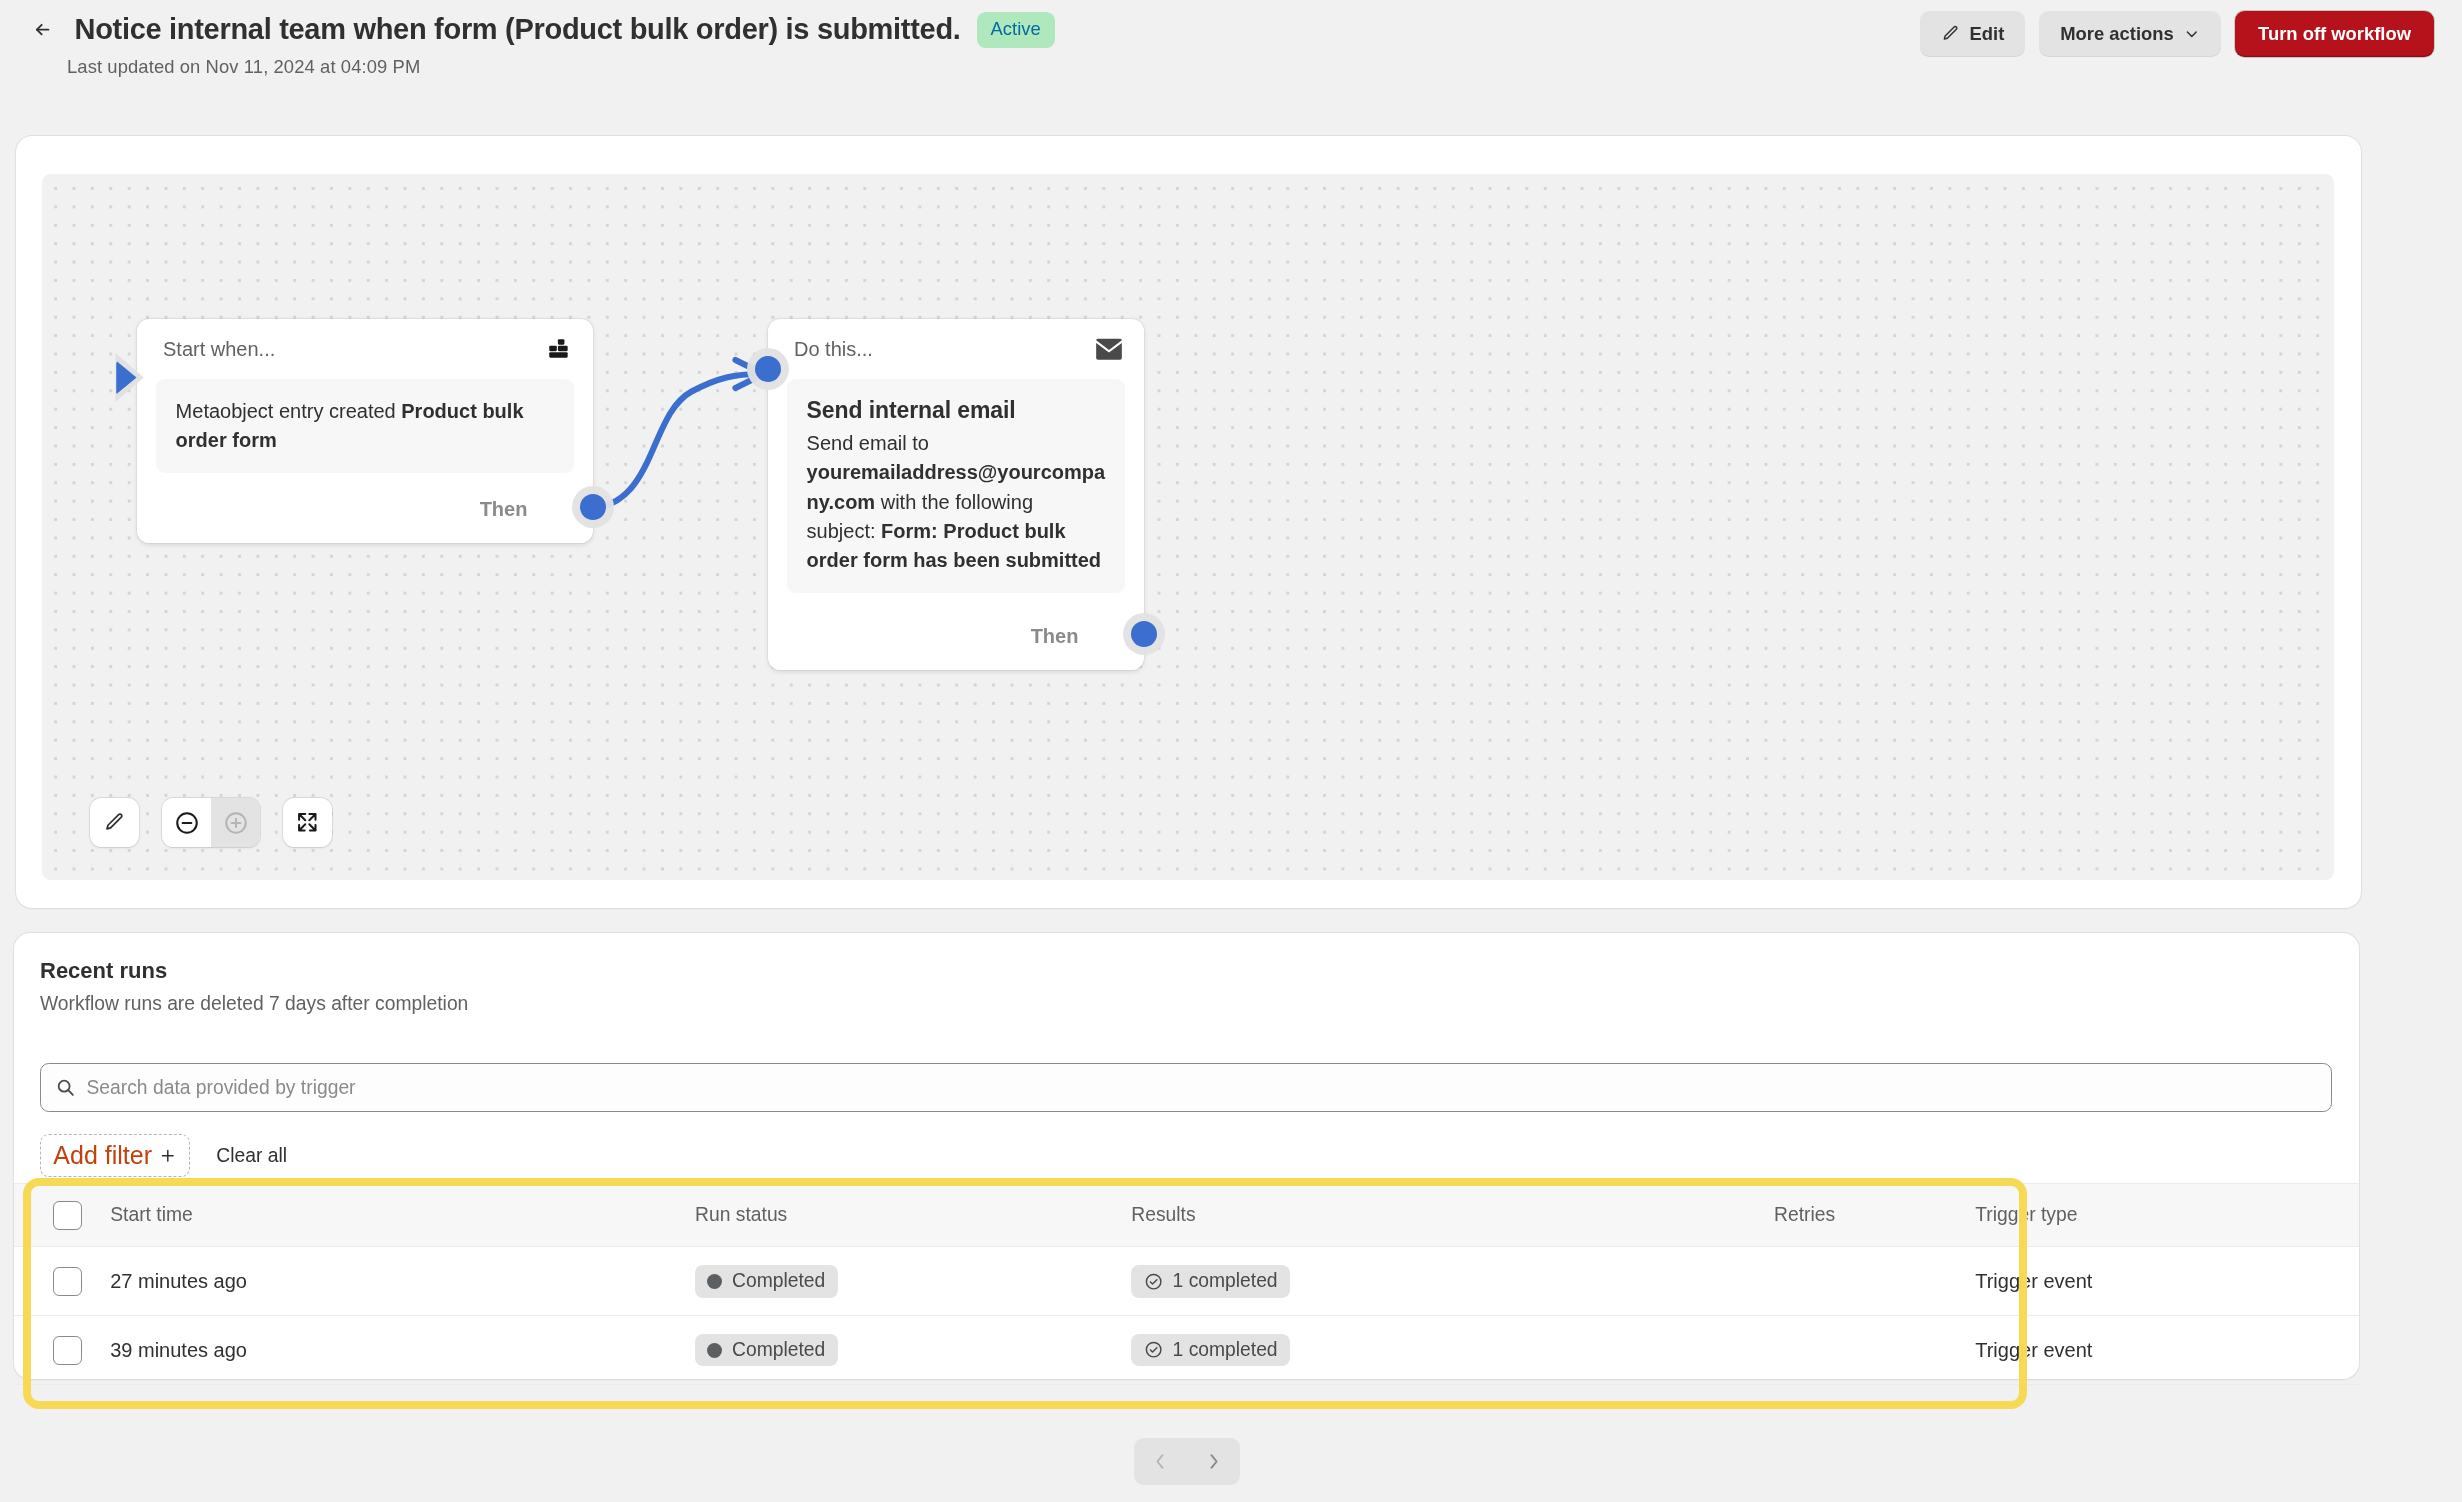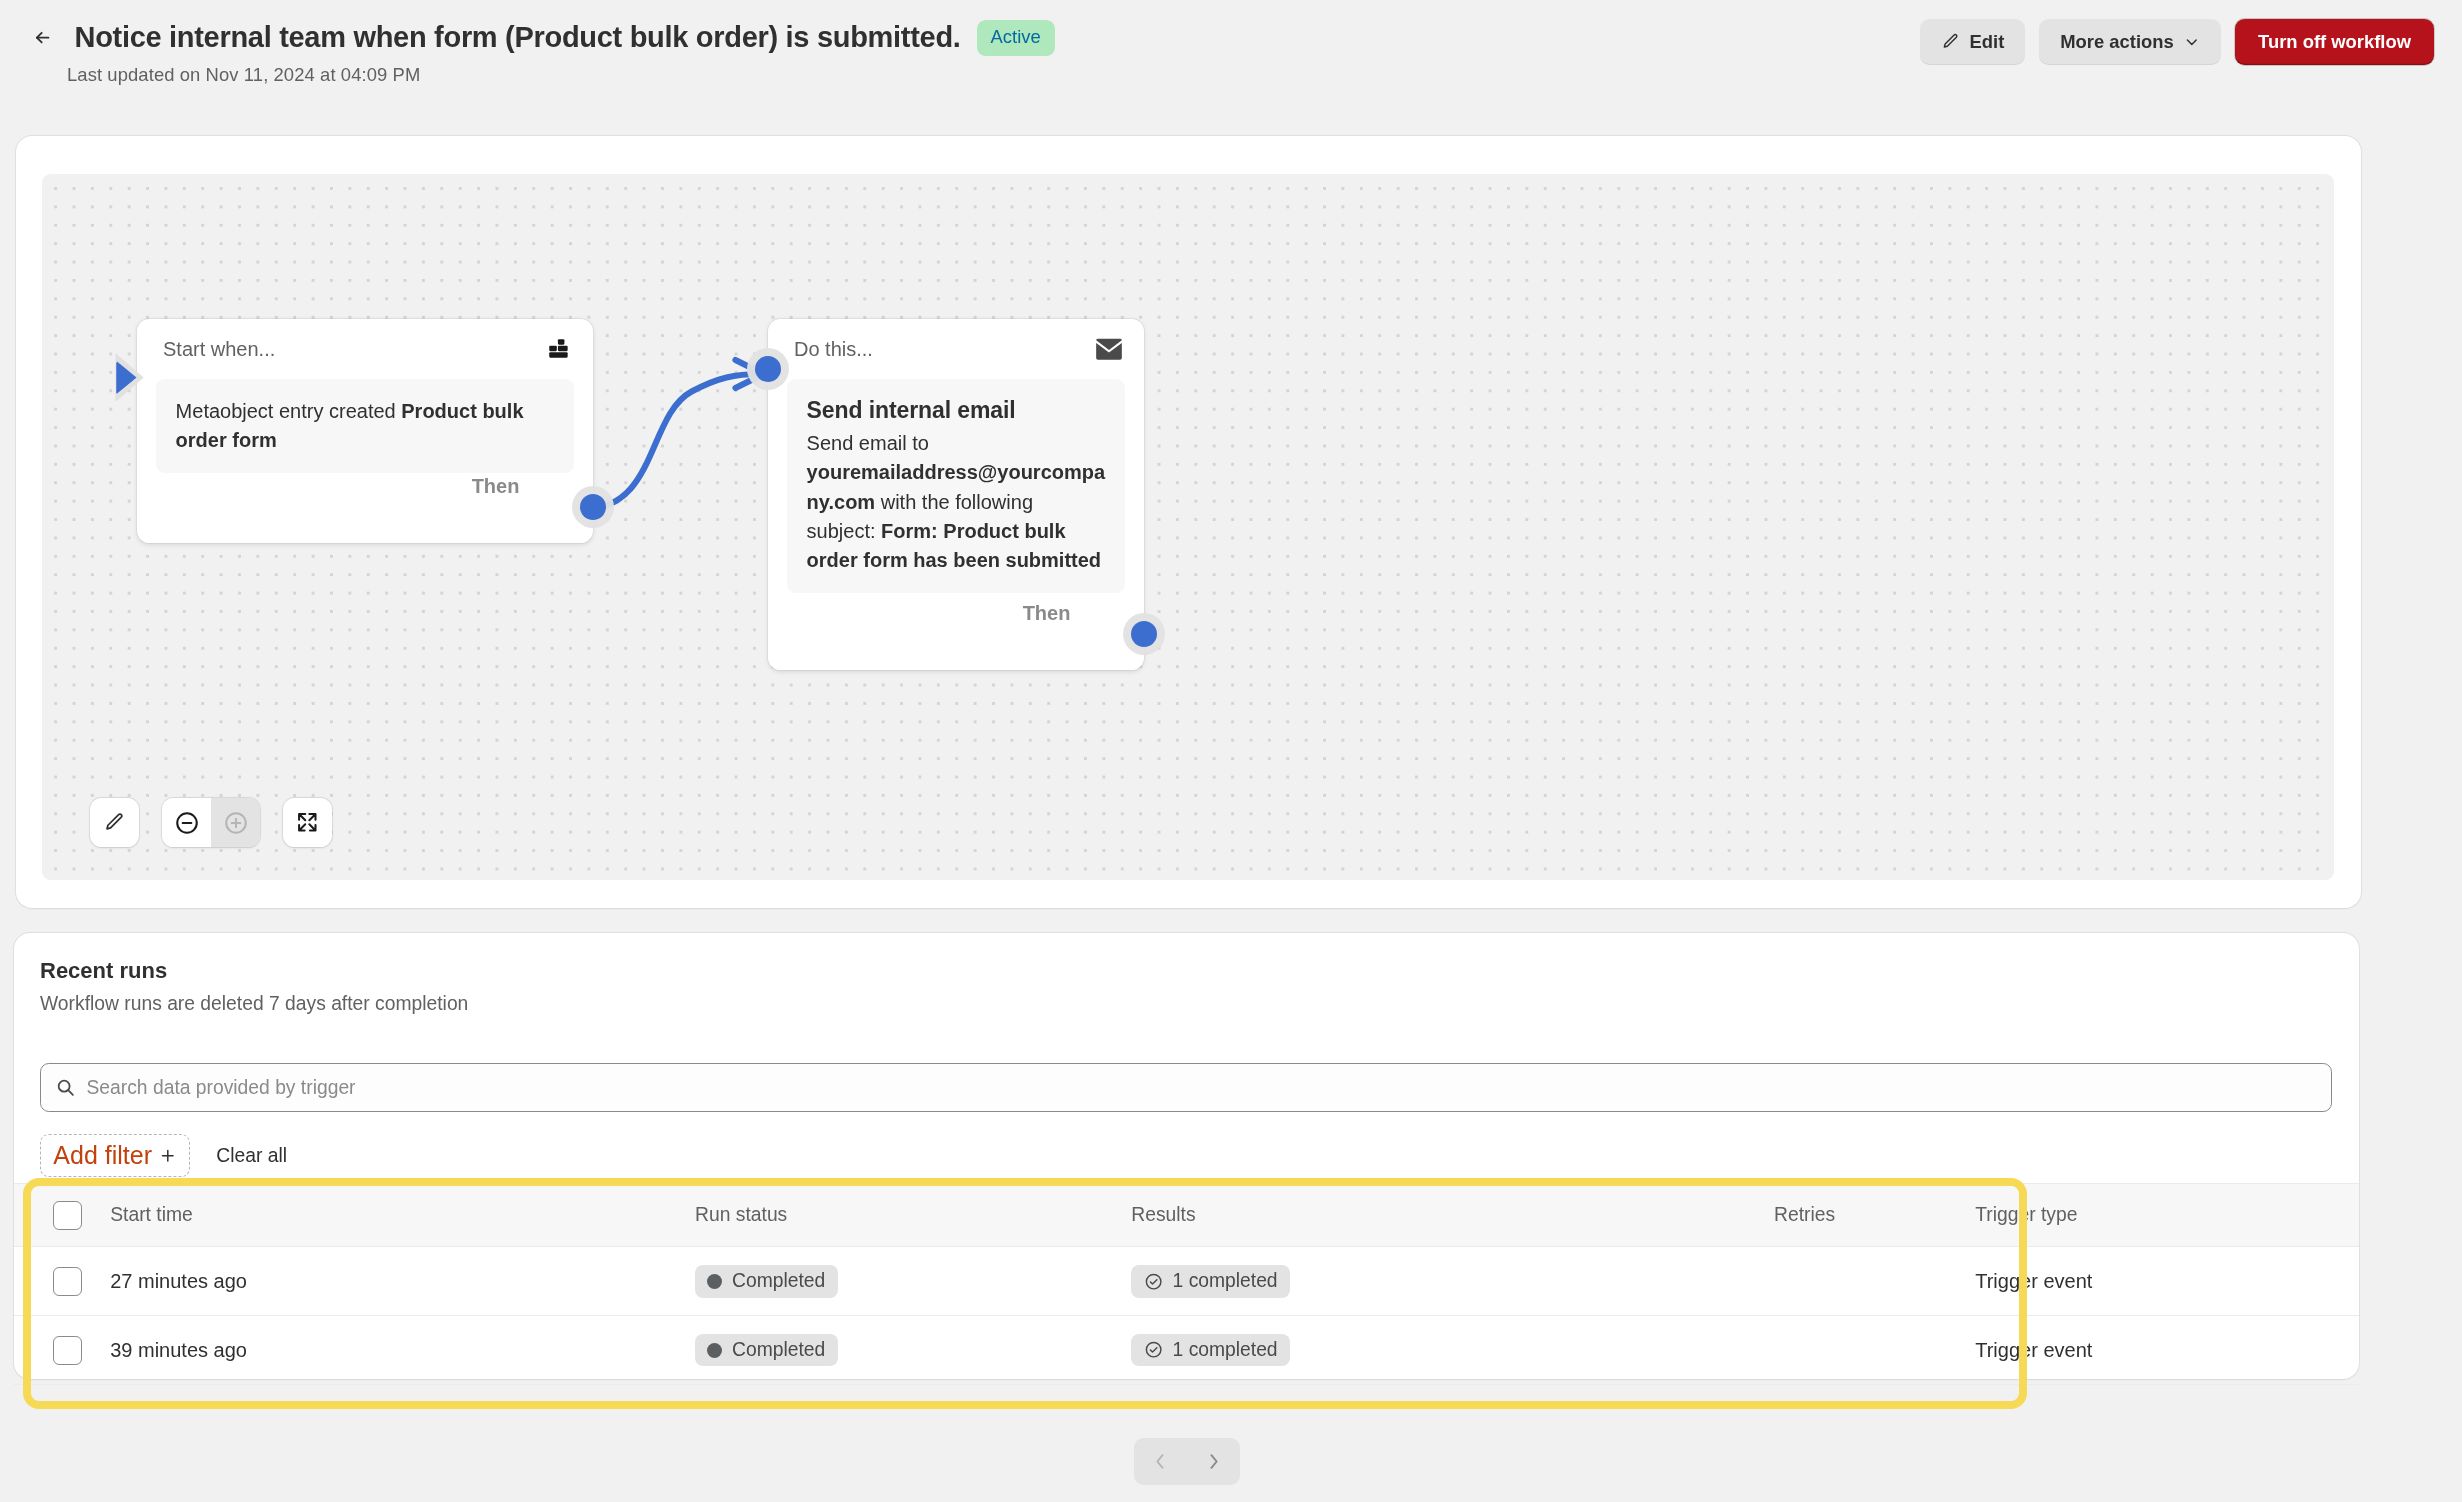--- a/index.html
+++ b/index.html
@@ -6,21 +6,21 @@
   html, body {
     width: 2462px; height: 1502px;
     background: #F1F1F1;
     font-family: "Liberation Sans", sans-serif;
     -webkit-font-smoothing: antialiased;
   }
   body { position: relative; overflow: hidden; }
 
   
   .page-header {
-    position: absolute; left: 0; top: 8px; width: 2462px; height: 136px;
+    position: absolute; left: 0; top: 0; width: 2462px; height: 136px;
     background: #F1F1F1;
   }
   .hdr-left { position: absolute; left: 30px; top: 12.3px; }
   .title-row { display: flex; align-items: center; gap: 16px; }
   .back-btn {
     width: 32px; height: 32px; border-radius: 7px;
     display: flex; align-items: center; justify-content: center;
     background: transparent; border: none; cursor: pointer;
     flex: 0 0 auto; margin-left: -3.5px;
   }
@@ -107,22 +107,22 @@
     font-size: 23px; font-weight: 700; color: #303030;
     margin-bottom: 5.3px; letter-spacing: -0.1px;
   }
   .node-body-text {
     font-size: 20px; color: #303030; line-height: 1.47;
     word-break: break-word;
   }
   .node-body-text b { font-weight: 700; }
 
   .node-foot {
-    position: absolute; right: 16px; bottom: 0;
-    height: 68px; display: flex; 
+    position: absolute; right: 8px; bottom: 0;
+    height: 68px; display: flex; align-items: center;
     padding-right: 19.3px; gap: 12.3px;
   }
   .then-label { font-size: 20px; font-weight: 700; color: #8A8A8A; }
 
   
   .handle {
     position: absolute; width: 26px; height: 26px; border-radius: 50%;
     background: #3C6ECF;
     box-shadow: 0 0 0 8px rgba(225,225,225,0.95);
     z-index: 5;

